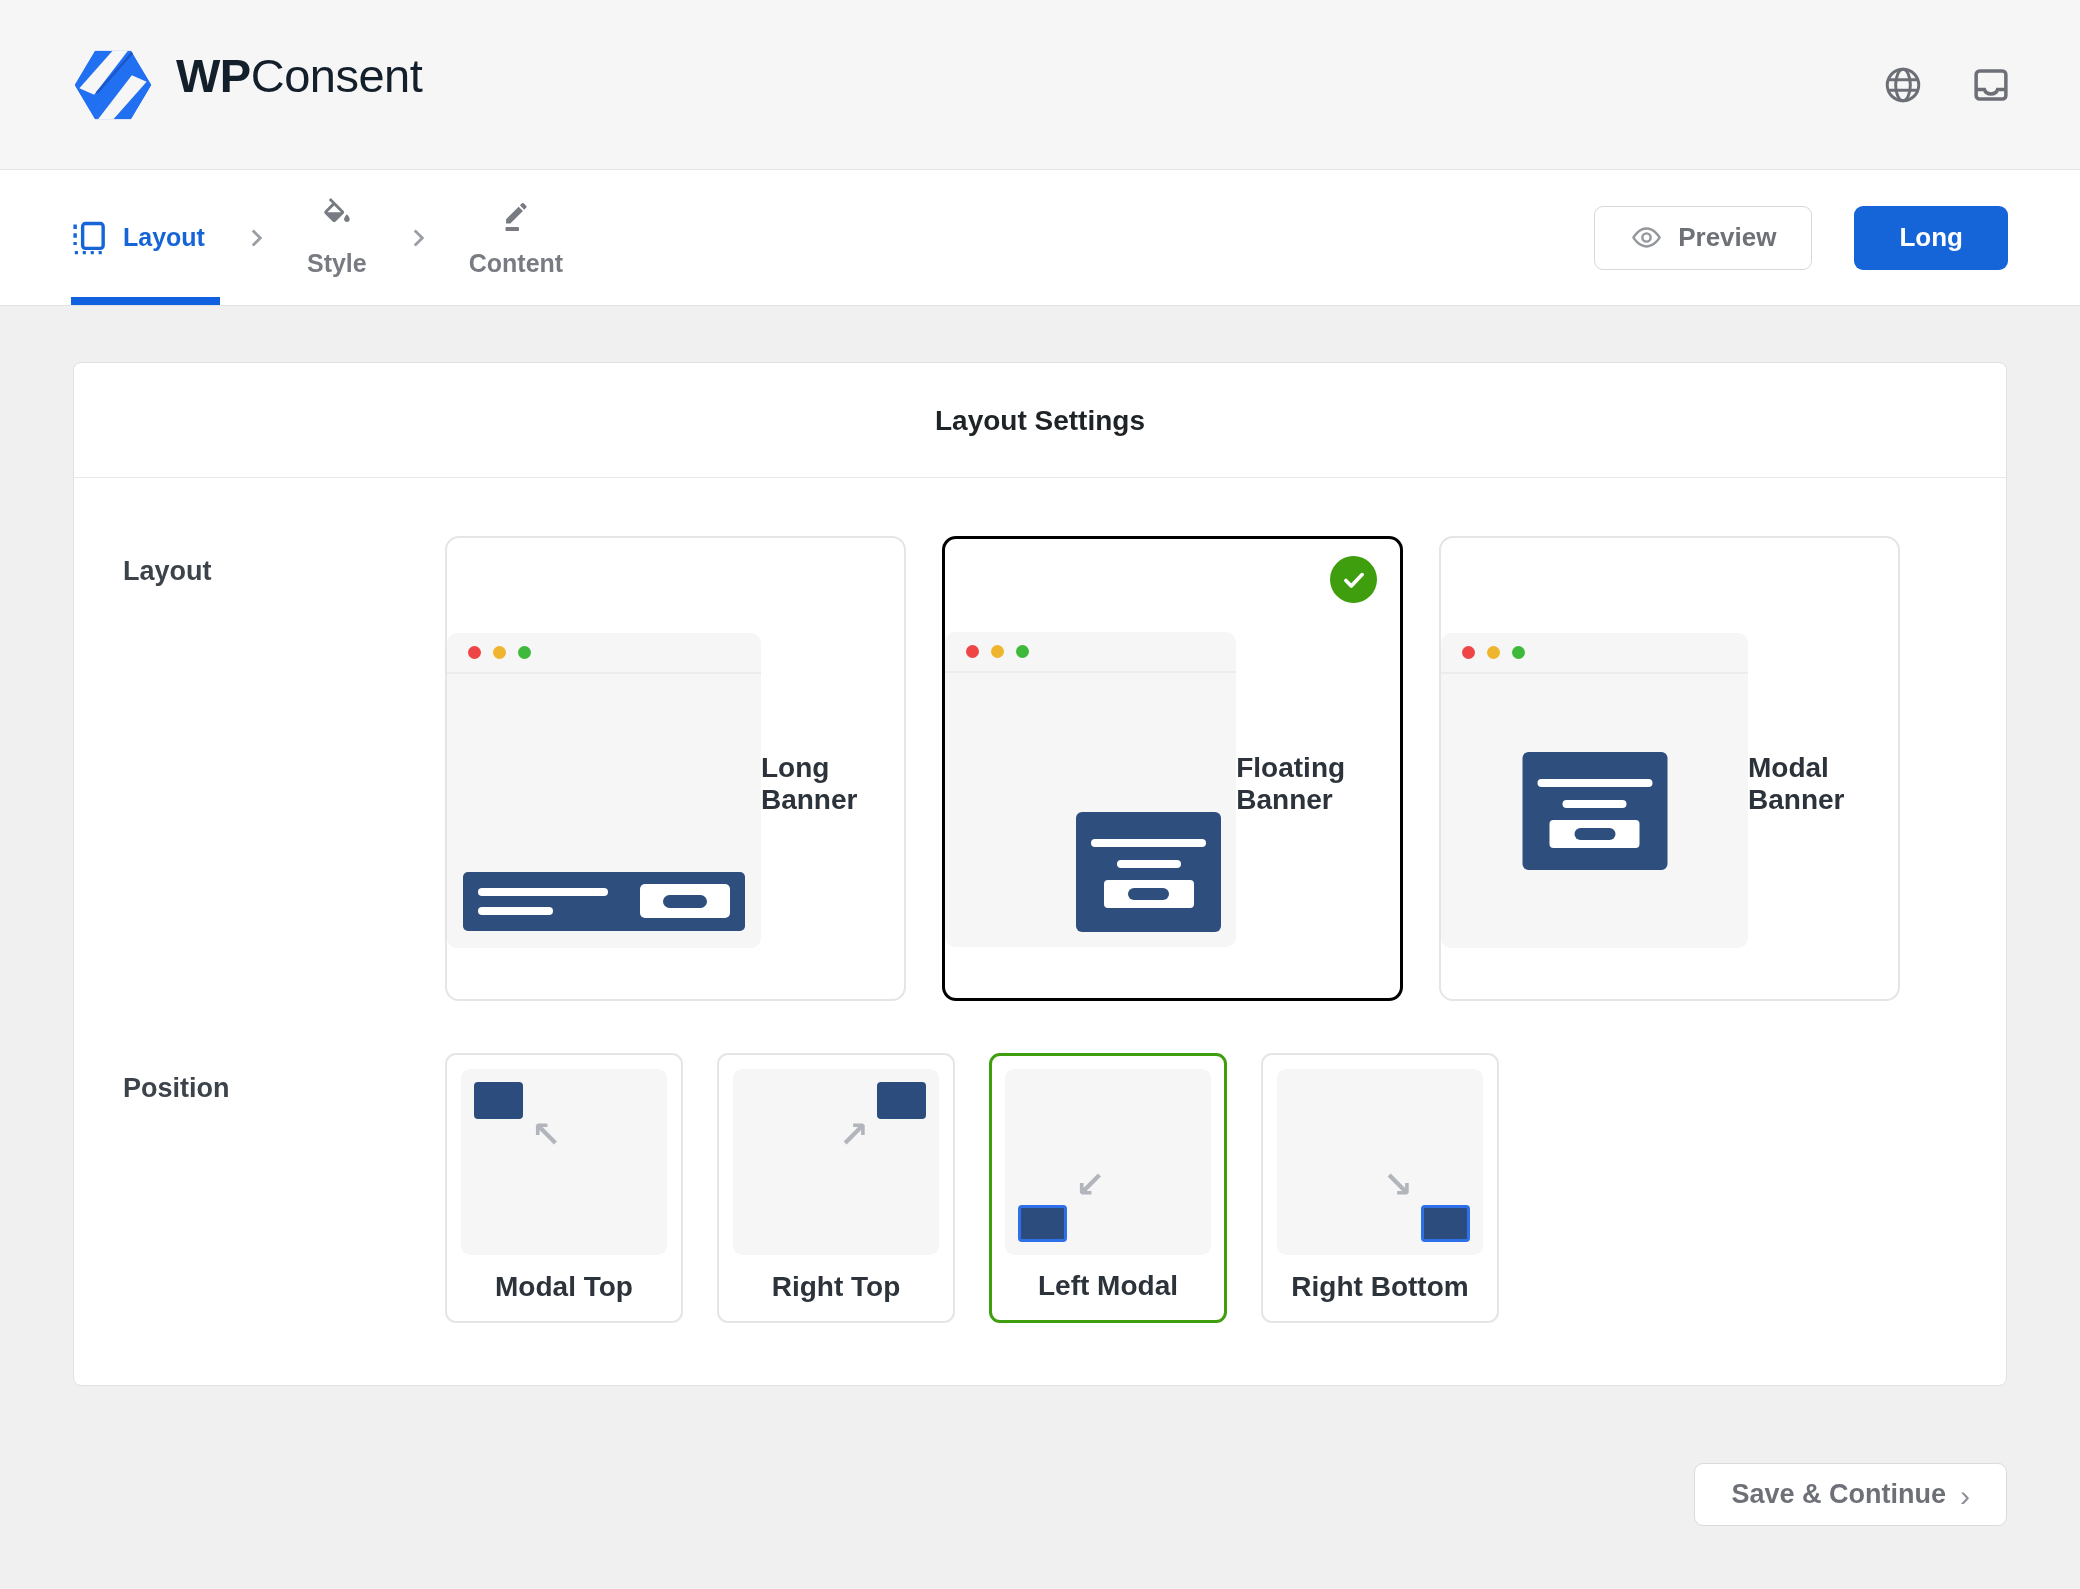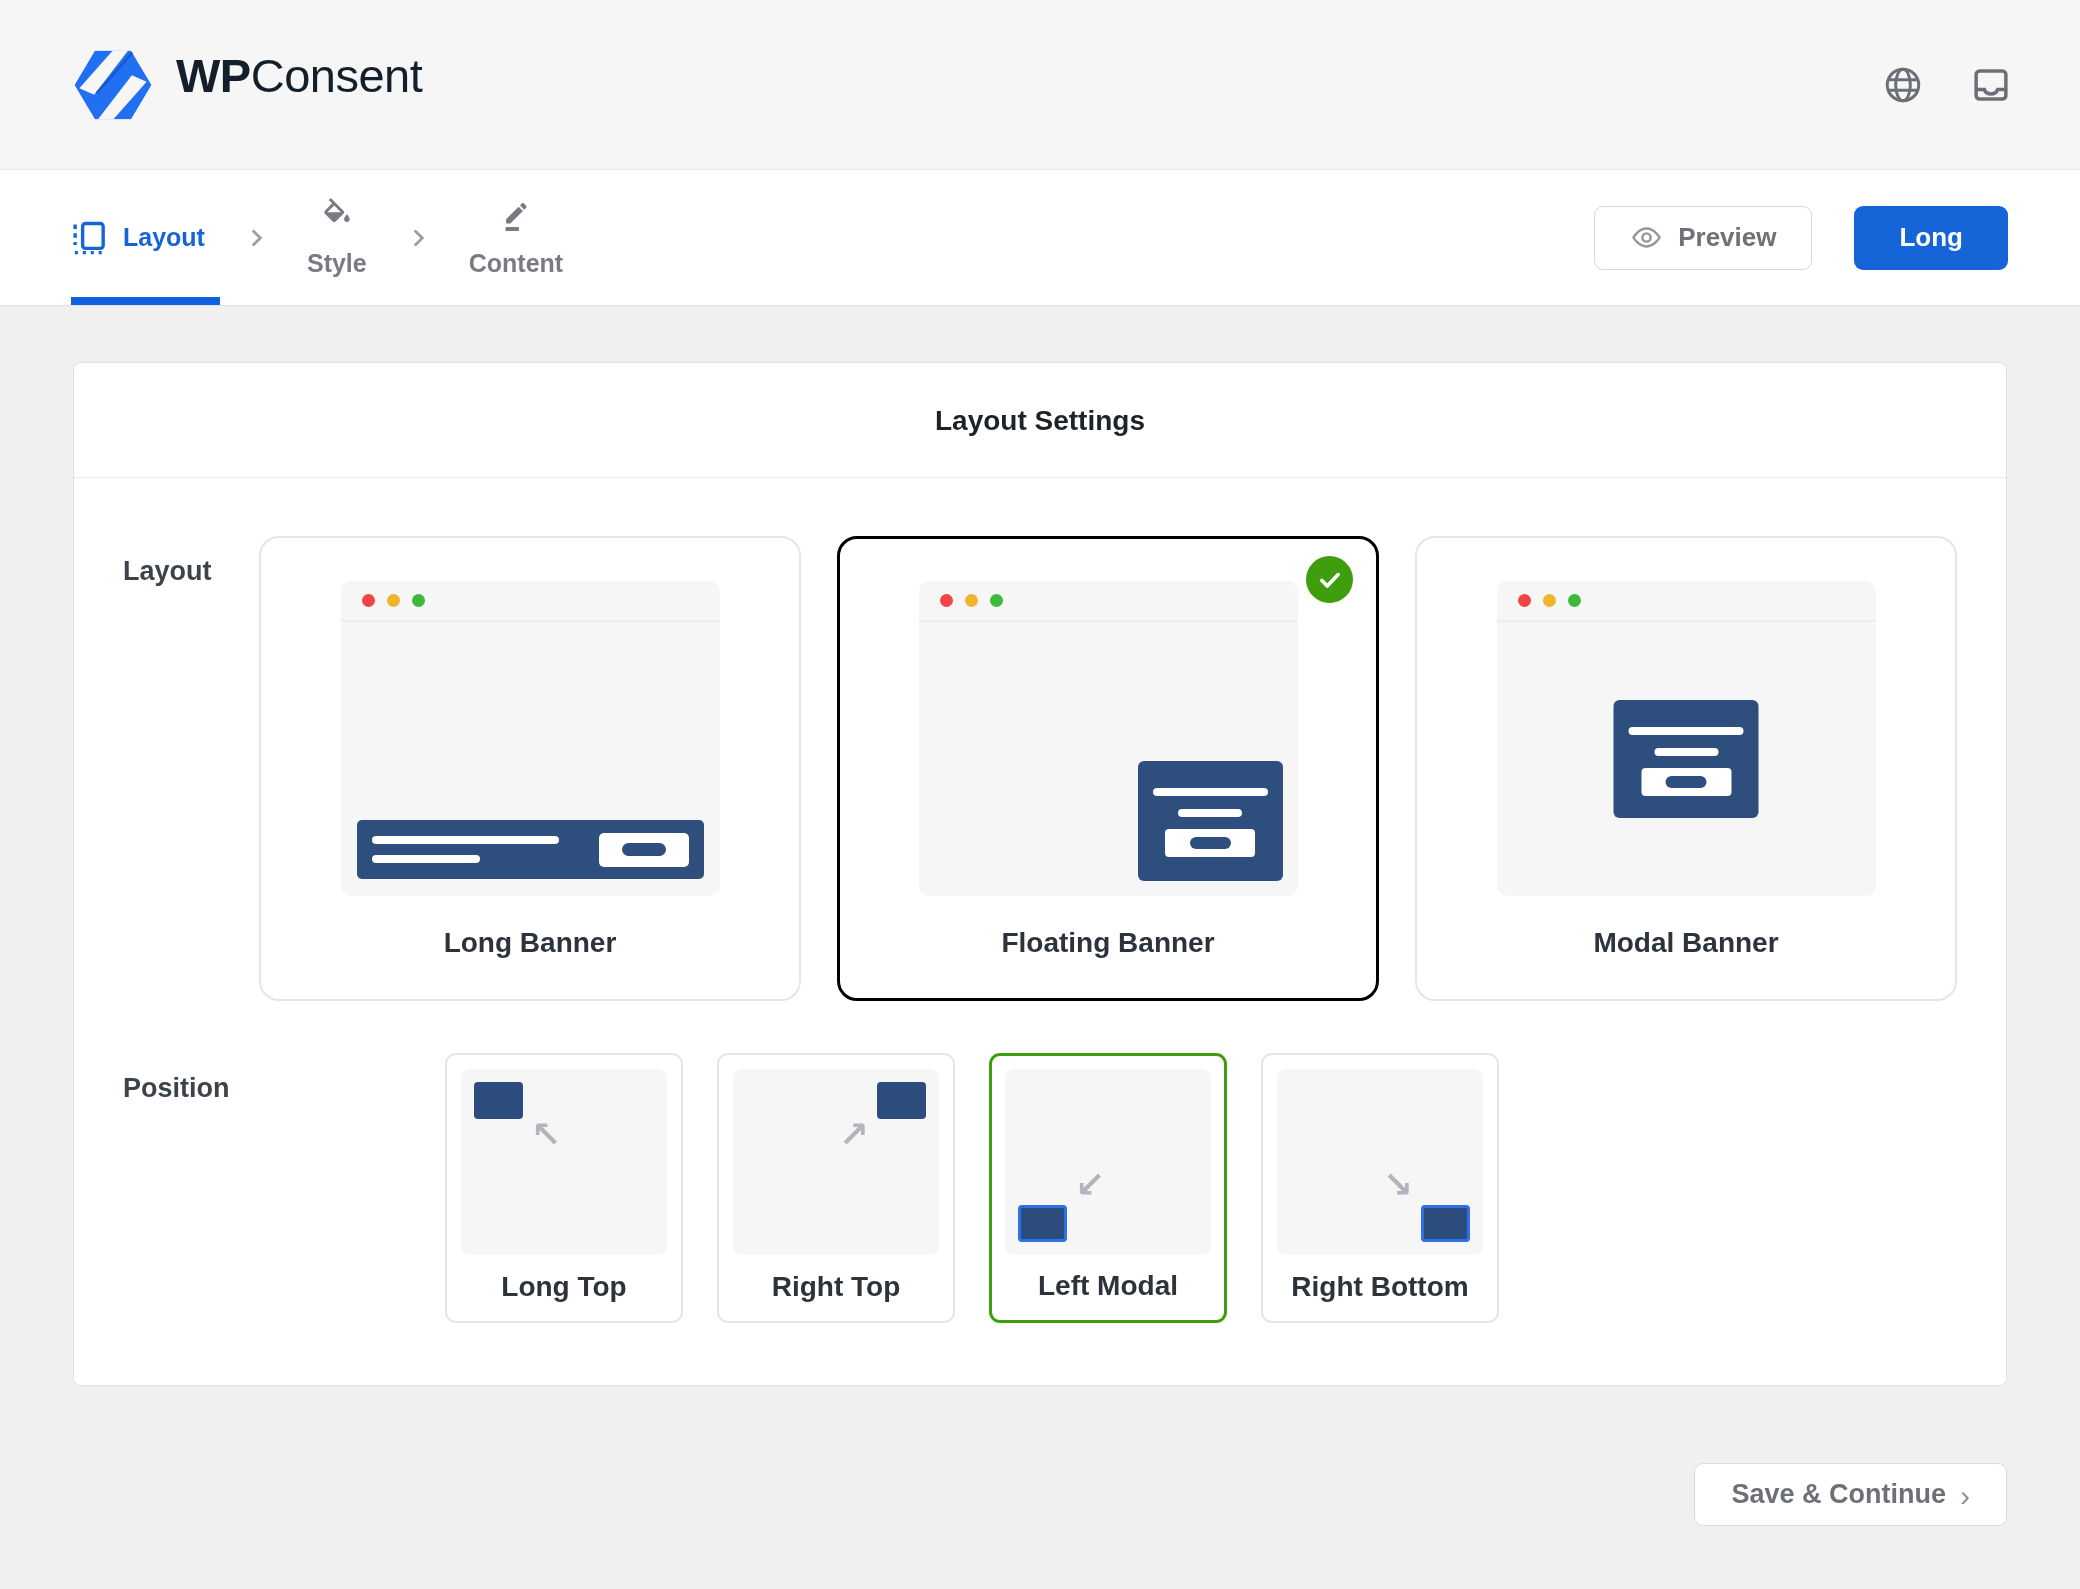--- a/index.html
+++ b/index.html
@@ -57,23 +57,23 @@
   .panel-title { font-size:28px; font-weight:700; color:#1d2327;text-align:center; }
   .panel-body { padding:58px 49px 62px; }
 
   .setting-row { display:flex; align-items:flex-start; }
   .setting-row + .setting-row { margin-top:52px; }
   .setting-label { width:322px; font-size:27px; font-weight:700; color:#3c434a; padding-top:20px; }
 
   
   .layout-options { display:flex; gap:36px; }
   .layout-card {
-    position:relative; width:542px; height:465px;
-    background:#fff; border:2px solid #e4e5e7; border-radius:20px;
-    display:flex; flex-direction:column; align-items:center; cursor:pointer;
+    position:relative; width:461px; height:465px;
+    background:#fff; border:2px solid #e4e5e7; border-radius:14px;
+    display:flex; flex-direction:row; align-items:center; cursor:pointer;
   }
   .layout-card.selected { border:3px solid #000000; }
   .mockup {
     width:379px; height:315px; background:#f6f6f7; border-radius:10px;
     margin-top:43px; display:flex; flex-direction:column; overflow:hidden;
   }
   .layout-card.selected .mockup { margin-top:42px; }
   .mockup-bar { height:41px; flex:none; border-bottom:2px solid #ebecee; display:flex; align-items:center; gap:12px; padding-left:21px; }
   .dot { width:13px; height:13px; border-radius:50%; }
   .dot.red { background:#ef4546; } .dot.yellow { background:#f0b52f; } .dot.green { background:#3eb93b; }
@@ -314,21 +314,21 @@
 
       <div class="setting-row">
         <div class="setting-label">Position</div>
         <div class="position-options">
 
           <div class="position-card">
             <div class="pos-box">
               <div class="pos-rect lt"></div>
               <div class="pos-arrow lt">↖</div>
             </div>
-            <div class="position-label">Long Top</div>
+            <div class="position-label">Modal Top</div>
           </div>
 
           <div class="position-card">
             <div class="pos-box">
               <div class="pos-rect rt"></div>
               <div class="pos-arrow rt">↗</div>
             </div>
             <div class="position-label">Right Top</div>
           </div>
 

